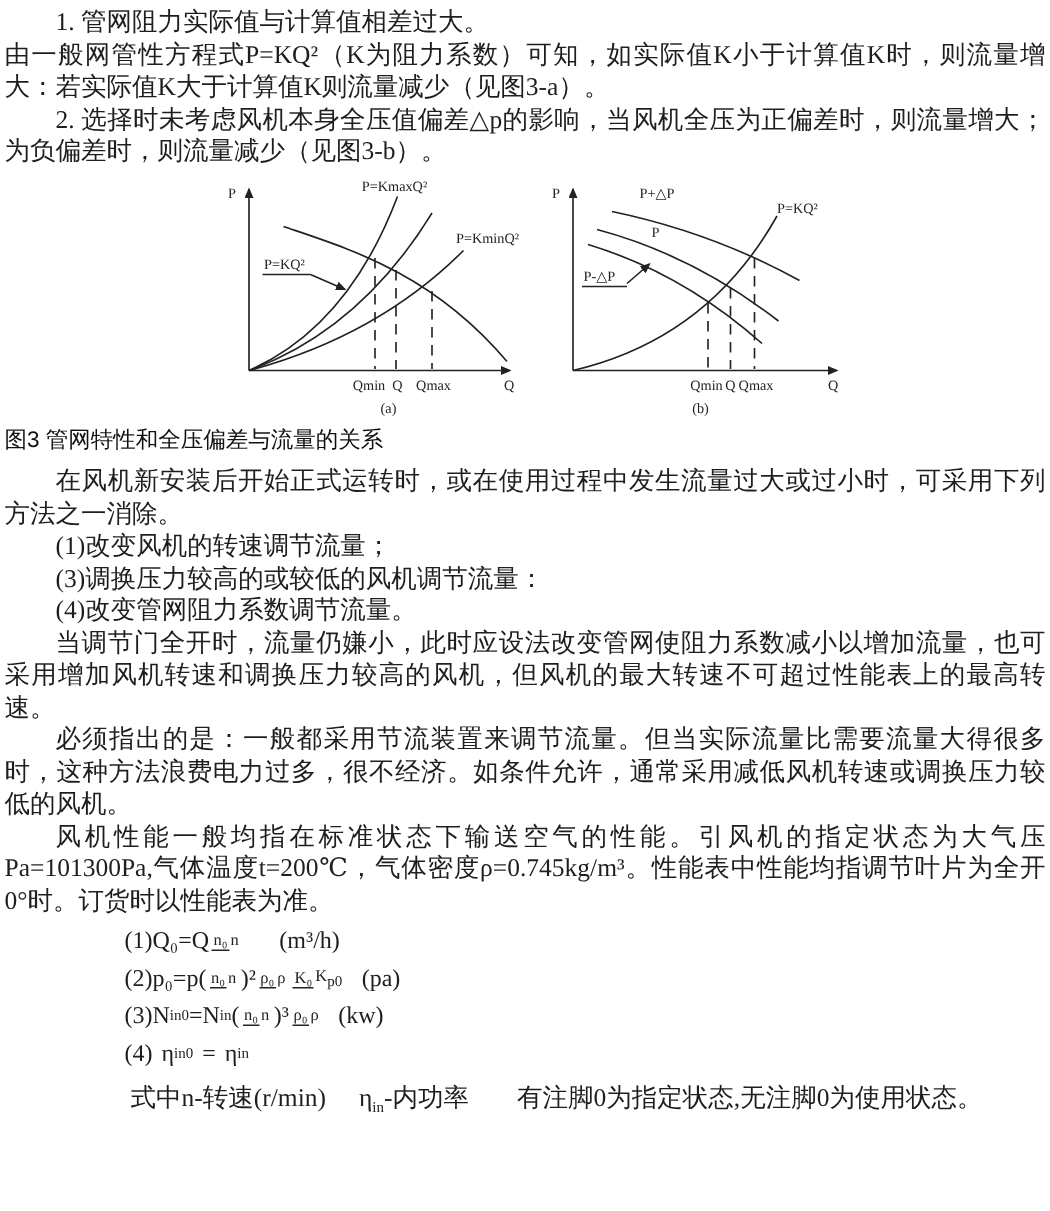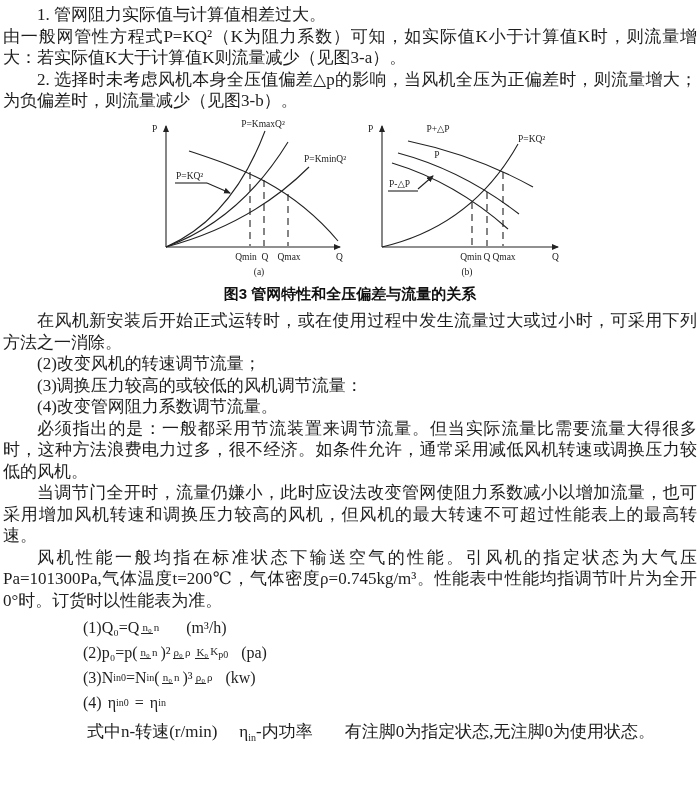--- a/index.html
+++ b/index.html
@@ -9,21 +9,21 @@
     font-family:"Liberation Serif","DejaVu Serif",serif;
     font-size:17px;line-height:21.5px;
   }
   .page{padding:4px 3px 0 3px;}
   p{margin:0;text-align:justify;}
   .indent{text-indent:2em;}
   .figure-row{display:flex;justify-content:center;gap:2px;padding-left:18px;margin-top:2px;}
   svg{display:block;}
   svg text{font-family:"Liberation Serif","DejaVu Serif",serif;font-size:9.5px;fill:#222;}
   .fig-caption{
-    text-align:center;font-weight:bold;font-size:15px;margin:2px 0 6px 0;
+    font-weight:normal;font-size:15px;margin:2px 0 6px 0;
     font-family:"Liberation Sans","DejaVu Sans",sans-serif;color:#111;
   }
   .formulas{margin:4px 0 0 80px;font-size:16px;}
   .formula{display:flex;align-items:center;height:25px;}
   .frac{display:inline-flex;flex-direction:row;align-items:center;font-size:11px;line-height:1.15;margin:0 2px;}
   .frac .num{border-bottom:1px solid #222;padding:0 1px;}
   .frac .den{padding:0 1px;}
   sub{font-size:10px;}
   .unit{margin-left:10px;font-family:Liberation Serif, serif;}
   .unit-wide{margin-left:24px;}
@@ -102,25 +102,25 @@
       <text x="127" y="146" text-anchor="middle">Q</text>
       <text x="144" y="146" text-anchor="middle">Qmax</text>
       <text x="107" y="161" text-anchor="middle">(b)</text>
     </svg>
 
   </div>
 
   <div class="fig-caption">图3 管网特性和全压偏差与流量的关系</div>
 
   <p class="indent">在风机新安装后开始正式运转时，或在使用过程中发生流量过大或过小时，可采用下列方法之一消除。</p>
-  <p class="indent">(2)改变风机的转速调节流量；</p>
+  <p class="indent">(1)改变风机的转速调节流量；</p>
   <p class="indent">(3)调换压力较高的或较低的风机调节流量：</p>
   <p class="indent">(4)改变管网阻力系数调节流量。</p>
+  <p class="indent">当调节门全开时，流量仍嫌小，此时应设法改变管网使阻力系数减小以增加流量，也可采用增加风机转速和调换压力较高的风机，但风机的最大转速不可超过性能表上的最高转速。</p>
   <p class="indent">必须指出的是：一般都采用节流装置来调节流量。但当实际流量比需要流量大得很多时，这种方法浪费电力过多，很不经济。如条件允许，通常采用减低风机转速或调换压力较低的风机。</p>
-  <p class="indent">当调节门全开时，流量仍嫌小，此时应设法改变管网使阻力系数减小以增加流量，也可采用增加风机转速和调换压力较高的风机，但风机的最大转速不可超过性能表上的最高转速。</p>
   <p class="indent">风机性能一般均指在标准状态下输送空气的性能。引风机的指定状态为大气压Pa=101300Pa,气体温度t=200℃，气体密度ρ=0.745kg/m³。性能表中性能均指调节叶片为全开0°时。订货时以性能表为准。</p>
 
   <div class="formulas">
 
     <div class="formula">
       <span>(1)</span>
         <span>Q₀=Q</span>
         <span class="frac">
           <span class="num">n₀</span>
           <span class="den">n</span>

